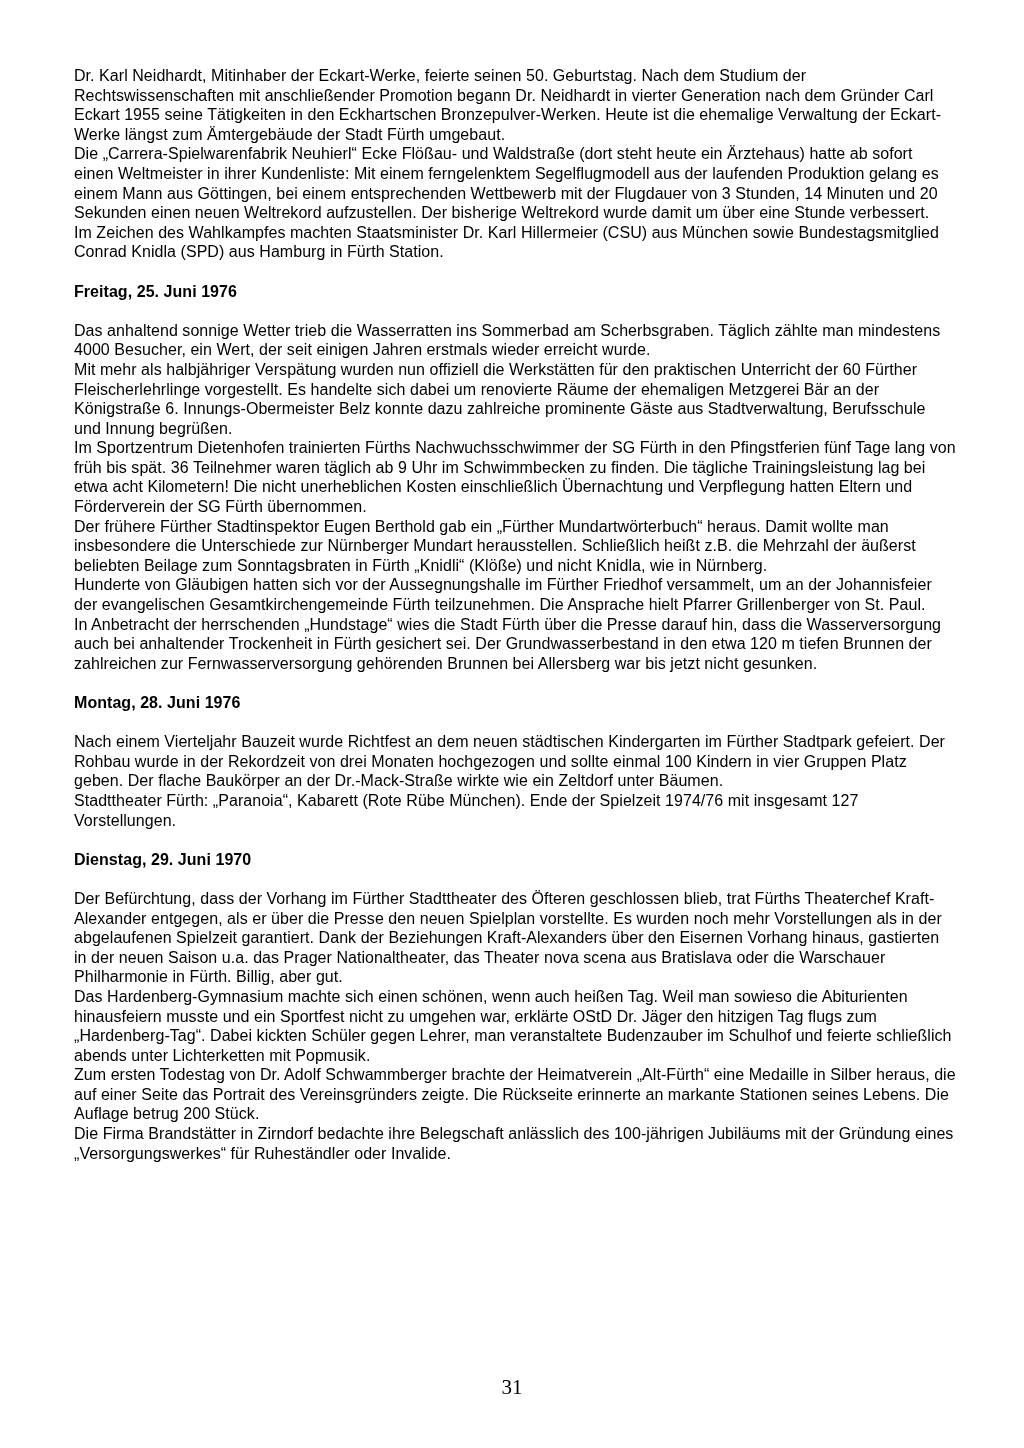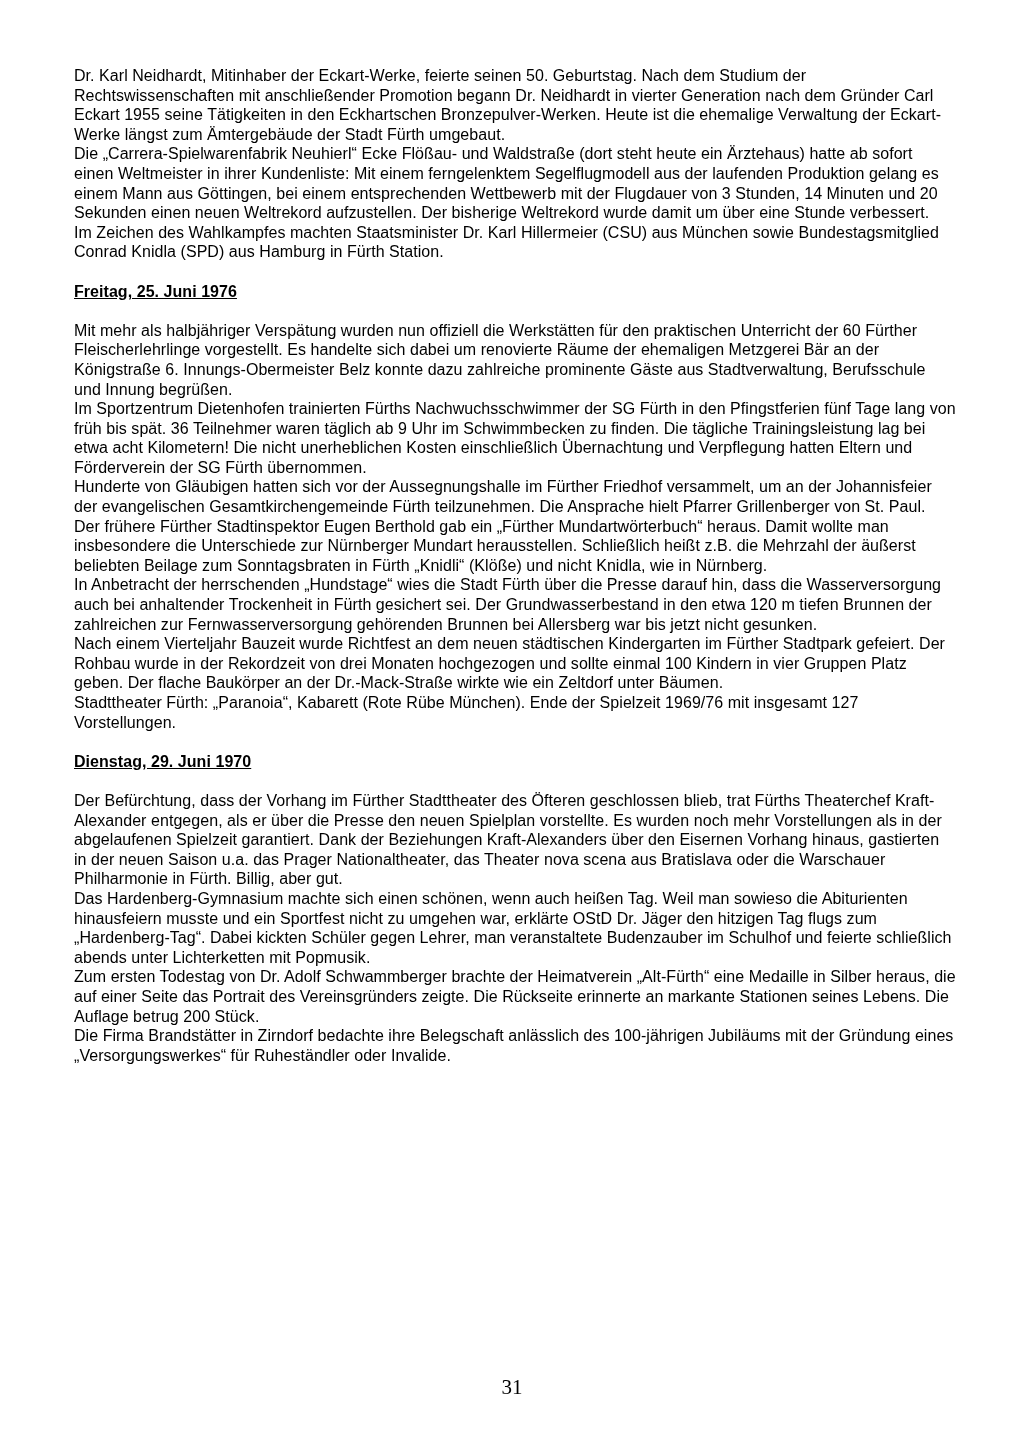--- a/index.html
+++ b/index.html
@@ -27,21 +27,20 @@
     font-size: 16px;
     line-height: 19.6px;
     letter-spacing: 0.05px;
     text-align: left;
   }
   .heading {
     font-size: 16px;
     line-height: 19.6px;
     font-weight: bold;
     margin: 19.6px 0 19.6px 0;
-    text-decoration: underline;
   }
   .para {
     margin: 0;
   }
   .page-number {
     position: absolute;
     top: 1335px;
     left: 0;
     width: 1024px;
     text-align: center;
@@ -61,37 +60,39 @@
     <div class="paras">
           <p class="para">Dr. Karl Neidhardt, Mitinhaber der Eckart-Werke, feierte seinen 50. Geburtstag. Nach dem Studium der Rechtswissenschaften mit anschließender Promotion begann Dr. Neidhardt in vierter Generation nach dem Gründer Carl Eckart 1955 seine Tätigkeiten in den Eckhartschen Bronzepulver-Werken. Heute ist die ehemalige Verwaltung der Eckart-Werke längst zum Ämtergebäude der Stadt Fürth umgebaut.</p>
           <p class="para">Die „Carrera-Spielwarenfabrik Neuhierl“ Ecke Flößau- und Waldstraße (dort steht heute ein Ärztehaus) hatte ab sofort einen Weltmeister in ihrer Kundenliste: Mit einem ferngelenktem Segelflugmodell aus der laufenden Produktion gelang es einem Mann aus Göttingen, bei einem entsprechenden Wettbewerb mit der Flugdauer von 3 Stunden, 14 Minuten und 20 Sekunden einen neuen Weltrekord aufzustellen. Der bisherige Weltrekord wurde damit um über eine Stunde verbessert.</p>
           <p class="para">Im Zeichen des Wahlkampfes machten Staatsminister Dr. Karl Hillermeier (CSU) aus München sowie Bundestagsmitglied Conrad Knidla (SPD) aus Hamburg in Fürth Station.</p>
         </div>
   </section>
 
   <section>
     <h2 class="heading">Freitag, 25. Juni 1976</h2>
     <div class="paras">
+          <p class="para">Das anhaltend sonnige Wetter trieb die Wasserratten ins Sommerbad am Scherbsgraben. Täglich zählte man mindestens 4000 Besucher, ein Wert, der seit einigen Jahren erstmals wieder erreicht wurde.</p>
           <p class="para">Mit mehr als halbjähriger Verspätung wurden nun offiziell die Werkstätten für den praktischen Unterricht der 60 Fürther Fleischerlehrlinge vorgestellt. Es handelte sich dabei um renovierte Räume der ehemaligen Metzgerei Bär an der Königstraße 6. Innungs-Obermeister Belz konnte dazu zahlreiche prominente Gäste aus Stadtverwaltung, Berufsschule und Innung begrüßen.</p>
           <p class="para">Im Sportzentrum Dietenhofen trainierten Fürths Nachwuchsschwimmer der SG Fürth in den Pfingstferien fünf Tage lang von früh bis spät. 36 Teilnehmer waren täglich ab 9 Uhr im Schwimmbecken zu finden. Die tägliche Trainingsleistung lag bei etwa acht Kilometern! Die nicht unerheblichen Kosten einschließlich Übernachtung und Verpflegung hatten Eltern und Förderverein der SG Fürth übernommen.</p>
         </div>
   </section>
 
   <section>
     <div class="paras">
+          <p class="para">Der frühere Fürther Stadtinspektor Eugen Berthold gab ein „Fürther Mundartwörterbuch“ heraus. Damit wollte man insbesondere die Unterschiede zur Nürnberger Mundart herausstellen. Schließlich heißt z.B. die Mehrzahl der äußerst beliebten Beilage zum Sonntagsbraten in Fürth „Knidli“ (Klöße) und nicht Knidla, wie in Nürnberg.</p>
           <p class="para">Hunderte von Gläubigen hatten sich vor der Aussegnungshalle im Fürther Friedhof versammelt, um an der Johannisfeier der evangelischen Gesamtkirchengemeinde Fürth teilzunehmen. Die Ansprache hielt Pfarrer Grillenberger von St. Paul.</p>
-          <p class="para">Der frühere Fürther Stadtinspektor Eugen Berthold gab ein „Fürther Mundartwörterbuch“ heraus. Damit wollte man insbesondere die Unterschiede zur Nürnberger Mundart herausstellen. Schließlich heißt z.B. die Mehrzahl der äußerst beliebten Beilage zum Sonntagsbraten in Fürth „Knidli“ (Klöße) und nicht Knidla, wie in Nürnberg.</p>
           <p class="para">In Anbetracht der herrschenden „Hundstage“ wies die Stadt Fürth über die Presse darauf hin, dass die Wasserversorgung auch bei anhaltender Trockenheit in Fürth gesichert sei. Der Grundwasserbestand in den etwa 120 m tiefen Brunnen der zahlreichen zur Fernwasserversorgung gehörenden Brunnen bei Allersberg war bis jetzt nicht gesunken.</p>
         </div>
   </section>
 
   <section>
+    <h2 class="heading">Montag, 28. Juni 1976</h2>
     <div class="paras">
           <p class="para">Nach einem Vierteljahr Bauzeit wurde Richtfest an dem neuen städtischen Kindergarten im Fürther Stadtpark gefeiert. Der Rohbau wurde in der Rekordzeit von drei Monaten hochgezogen und sollte einmal 100 Kindern in vier Gruppen Platz geben. Der flache Baukörper an der Dr.-Mack-Straße wirkte wie ein Zeltdorf unter Bäumen.</p>
-          <p class="para">Stadttheater Fürth: „Paranoia“, Kabarett (Rote Rübe München). Ende der Spielzeit 1969/76 mit insgesamt 127 Vorstellungen.</p>
+          <p class="para">Stadttheater Fürth: „Paranoia“, Kabarett (Rote Rübe München). Ende der Spielzeit 1974/76 mit insgesamt 127 Vorstellungen.</p>
         </div>
   </section>
 
   <section>
     <h2 class="heading">Dienstag, 29. Juni 1970</h2>
     <div class="paras">
           <p class="para">Der Befürchtung, dass der Vorhang im Fürther Stadttheater des Öfteren geschlossen blieb, trat Fürths Theaterchef Kraft-Alexander entgegen, als er über die Presse den neuen Spielplan vorstellte. Es wurden noch mehr Vorstellungen als in der abgelaufenen Spielzeit garantiert. Dank der Beziehungen Kraft-Alexanders über den Eisernen Vorhang hinaus, gastierten in der neuen Saison u.a. das Prager Nationaltheater, das Theater nova scena aus Bratislava oder die Warschauer Philharmonie in Fürth. Billig, aber gut.</p>
           <p class="para">Das Hardenberg-Gymnasium machte sich einen schönen, wenn auch heißen Tag. Weil man sowieso die Abiturienten hinausfeiern musste und ein Sportfest nicht zu umgehen war, erklärte OStD Dr. Jäger den hitzigen Tag flugs zum „Hardenberg-Tag“. Dabei kickten Schüler gegen Lehrer, man veranstaltete Budenzauber im Schulhof und feierte schließlich abends unter Lichterketten mit Popmusik.</p>
           <p class="para">Zum ersten Todestag von Dr. Adolf Schwammberger brachte der Heimatverein „Alt-Fürth“ eine Medaille in Silber heraus, die auf einer Seite das Portrait des Vereinsgründers zeigte. Die Rückseite erinnerte an markante Stationen seines Lebens. Die Auflage betrug 200 Stück.</p>
           <p class="para">Die Firma Brandstätter in Zirndorf bedachte ihre Belegschaft anlässlich des 100-jährigen Jubiläums mit der Gründung eines „Versorgungswerkes“ für Ruheständler oder Invalide.</p>

